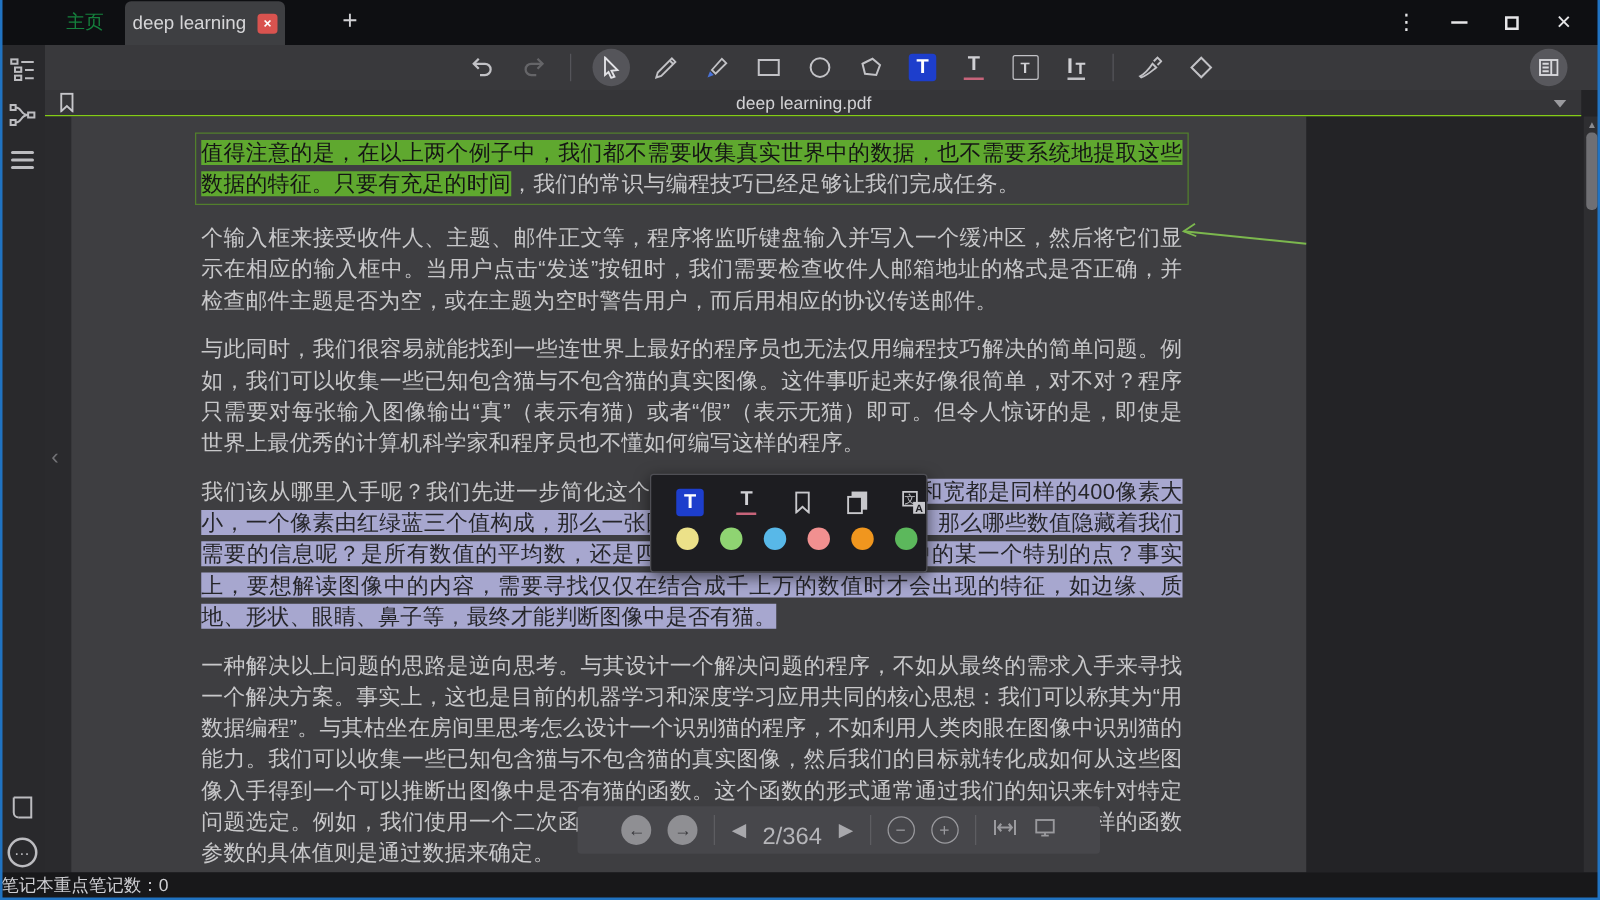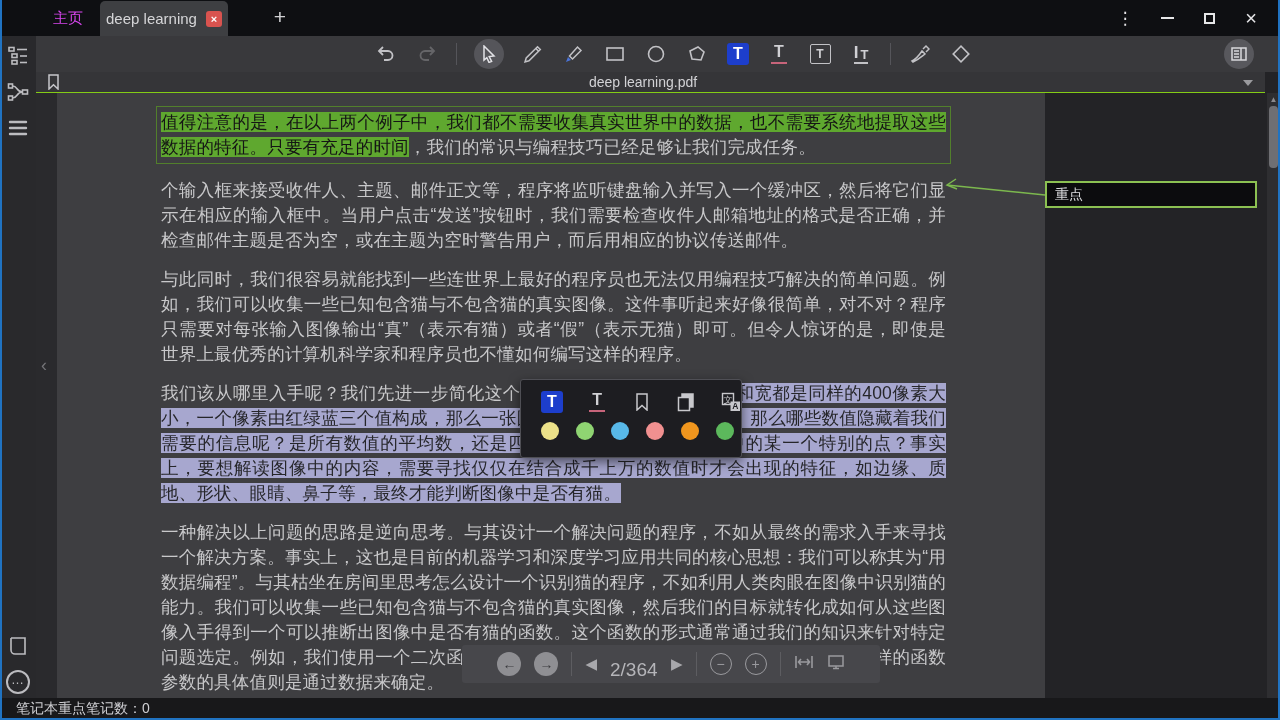--- a/index.html
+++ b/index.html
@@ -13,21 +13,21 @@
 
   
   .frame{position:absolute;background:var(--accent);z-index:60;}
   .frame.l{left:0;top:0;width:2px;height:720px;}
   .frame.r{right:0;top:0;width:2px;height:720px;}
   .frame.b{left:0;bottom:0;width:1280px;height:2px;}
 
   
   .tabbar{position:absolute;left:0;top:0;width:1280px;height:36px;background:#0e0f12;z-index:10;}
   .tab-home{position:absolute;left:36px;top:0;width:64px;height:36px;line-height:36px;text-align:center;
-    color:#d946ef;font-size:15px;cursor:default;}
+    color:#15803d;font-size:15px;cursor:default;}
   .tab-active{position:absolute;left:100px;top:1px;width:128px;height:35px;background:#3e3f42;
     border-radius:5px 5px 0 0;display:flex;align-items:center;justify-content:center;gap:9px;}
   .tab-active .lbl{color:#d6d6d8;font-size:15px;}
   .close-badge{width:16px;height:16px;border-radius:3px;background:var(--close-red);color:#fff;
     font-size:11px;line-height:16px;text-align:center;font-weight:bold;}
   .newtab{position:absolute;left:264px;top:0;width:32px;height:36px;line-height:34px;text-align:center;
     color:#d0d0d3;font-size:21px;}
   .wincontrols{position:absolute;right:8px;top:0;height:36px;display:flex;align-items:center;gap:0;}
   .winbtn{width:42px;height:36px;display:flex;align-items:center;justify-content:center;color:#e6e6e8;font-size:15px;}
   .winbtn .bar{width:13px;height:2px;background:#e6e6e8;}
@@ -109,21 +109,21 @@
     justify-content:center;font-size:14px;font-weight:bold;}
   .ndiv{width:1px;height:24px;background:#5d5d61;}
   .tri{color:#a8a8ac;font-size:15px;}
   .pageind{color:#b5b5b9;font-size:19px;min-width:48px;text-align:left;margin-top:11px;}
   .ocirc{width:22px;height:22px;border-radius:50%;border:1.5px solid #9a9a9e;color:#9a9a9e;display:flex;
     align-items:center;justify-content:center;font-size:14px;line-height:1;}
   .fit{color:#9a9a9e;}
 
   
   .statusbar{position:absolute;left:0;top:698px;width:1280px;height:22px;background:#18181a;z-index:30;
-    color:#cfcfd3;font-size:14px;line-height:21px;padding-left:16px;}
+    color:#cfcfd3;font-size:14px;line-height:21px;padding-left:1px;}
 </style>
 </head>
 <body>
 
 <div class="window">
 
   <div class="tabbar">
     <div class="tab-home">主页</div>
     <div class="tab-active">
       <span class="lbl">deep learning</span>
@@ -293,21 +293,20 @@
           <p class="para"><span class="seg">我们该从哪里入手呢？我们先进一步简化这个问题：</span><span class="seg hl-purple">若假设所有图像的高和宽都是同样的400像素大小，一个像素由红绿蓝三个值构成，那么一张图像就由近50万个数值表示。那么哪些数值隐藏着我们需要的信息呢？是所有数值的平均数，还是四个角的数值，抑或是图像中的某一个特别的点？事实上，要想解读图像中的内容，需要寻找仅仅在结合成千上万的数值时才会出现的特征，如边缘、质地、形状、眼睛、鼻子等，最终才能判断图像中是否有猫。</span></p>
           <p class="para"><span class="seg">一种解决以上问题的思路是逆向思考。与其设计一个解决问题的程序，不如从最终的需求入手来寻找一个解决方案。事实上，这也是目前的机器学习和深度学习应用共同的核心思想：我们可以称其为“用数据编程”。与其枯坐在房间里思考怎么设计一个识别猫的程序，不如利用人类肉眼在图像中识别猫的能力。我们可以收集一些已知包含猫与不包含猫的真实图像，然后我们的目标就转化成如何从这些图像入手得到一个可以推断出图像中是否有猫的函数。这个函数的形式通常通过我们的知识来针对特定问题选定。例如，我们使用一个二次函数来判断图像中是否有猫，但是像二次函数系数值这样的函数参数的具体值则是通过数据来确定。</span></p>
         </div>
     </div>
 
     <svg class="connector">
       <polyline points="920,86 911,92 921,96" fill="none" stroke="#7cb84e" stroke-width="1.5"></polyline>
       <line x1="911" y1="92" x2="1009" y2="102" stroke="#7cb84e" stroke-width="1.5"></line>
     </svg>
 
-    <div class="notebox">重点</div>
 
     <div class="popup">
       <div class="row1">
         <span class="p-icon">
             <span class="t-hl">
               <span class="t-letter">T</span>
             </span>
           </span>
         <span class="p-icon">
             <span class="t-ul">

